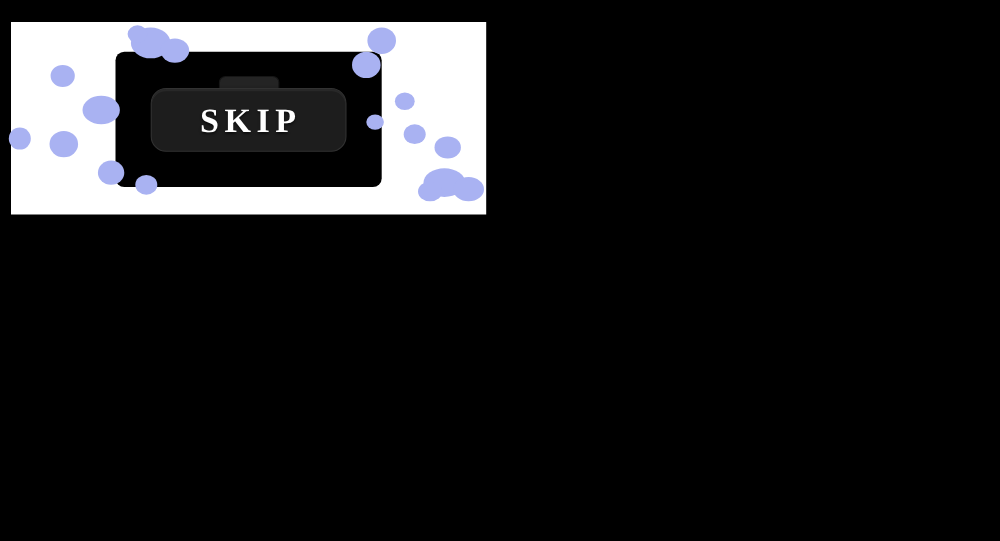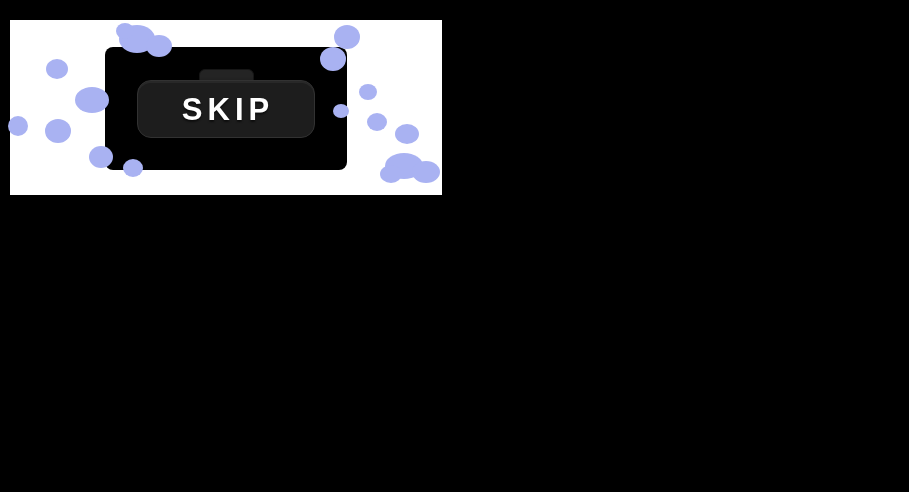--- a/index.html
+++ b/index.html
@@ -52,20 +52,21 @@
     background: #1d1d1d;
     border: 1px solid #323232;
     border-radius: 14px;
     box-sizing: border-box;
     box-shadow: inset 0 2px 0 rgba(255,255,255,0.05), 0 2px 4px rgba(0,0,0,0.6);
     display: flex;
     align-items: center;
     justify-content: center;
     cursor: pointer;
     padding: 0;
+    font-family: Liberation Serif, serif;
   }
   .skip-btn span {
     color: #ffffff;
     font-size: 31px;
     font-weight: 900;
     letter-spacing: 5px;
     line-height: 1;
     text-shadow: 0 2px 2px rgba(0,0,0,0.55);
     transform: translateX(2px); 
   }

